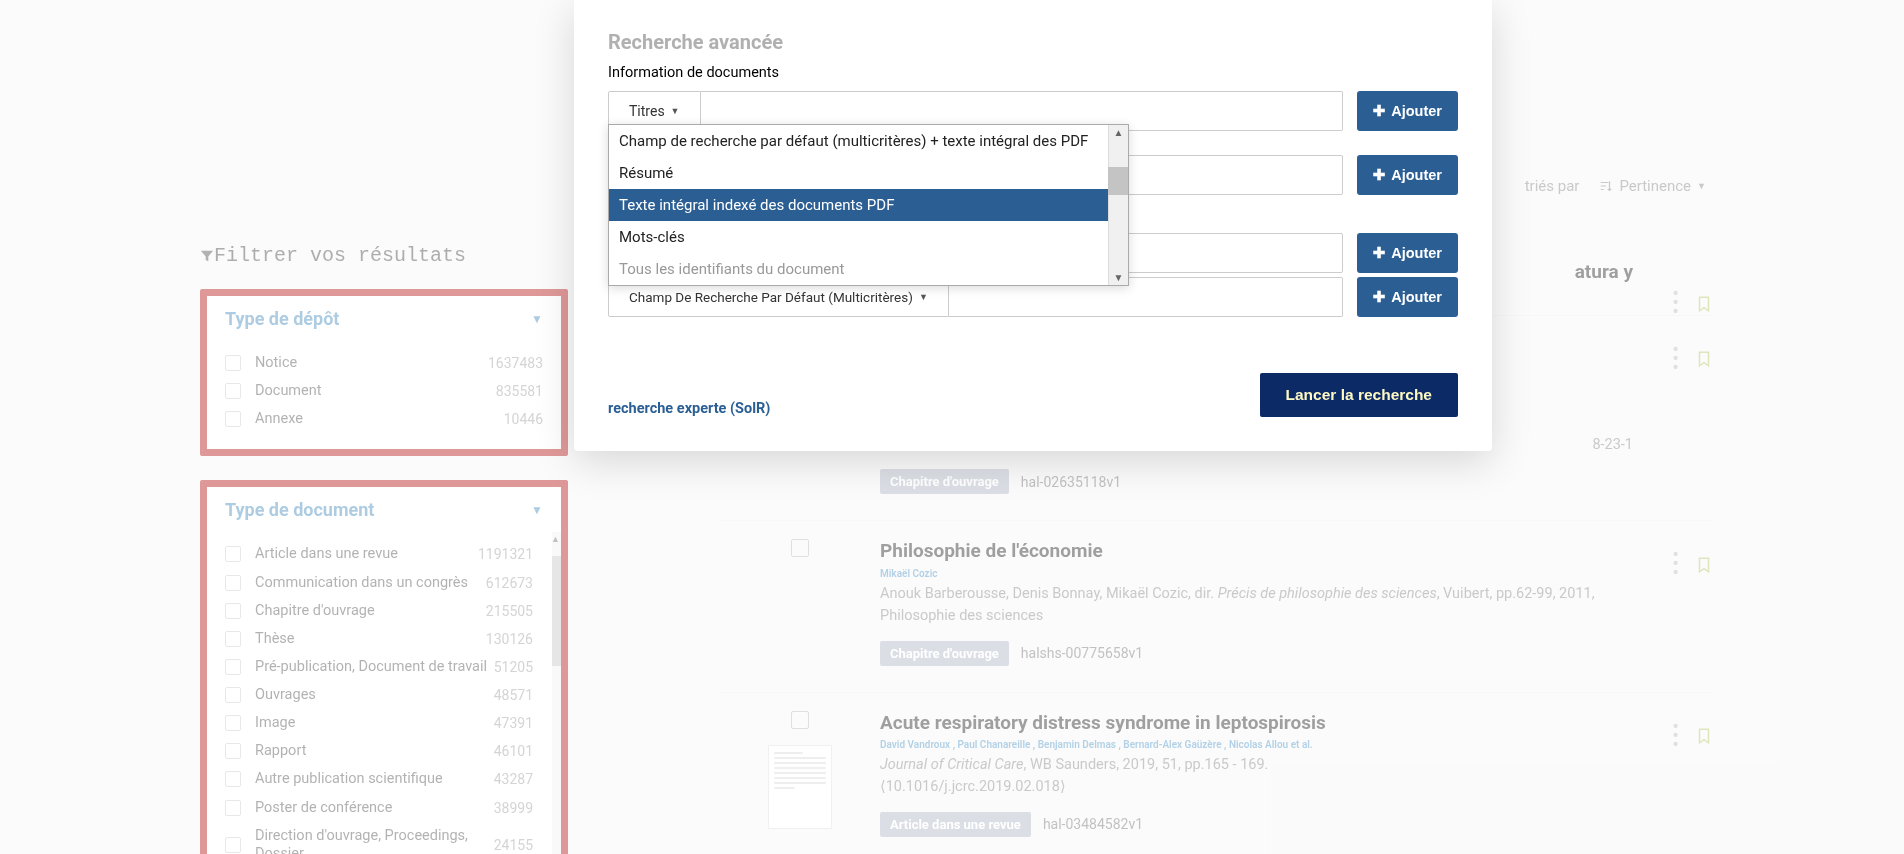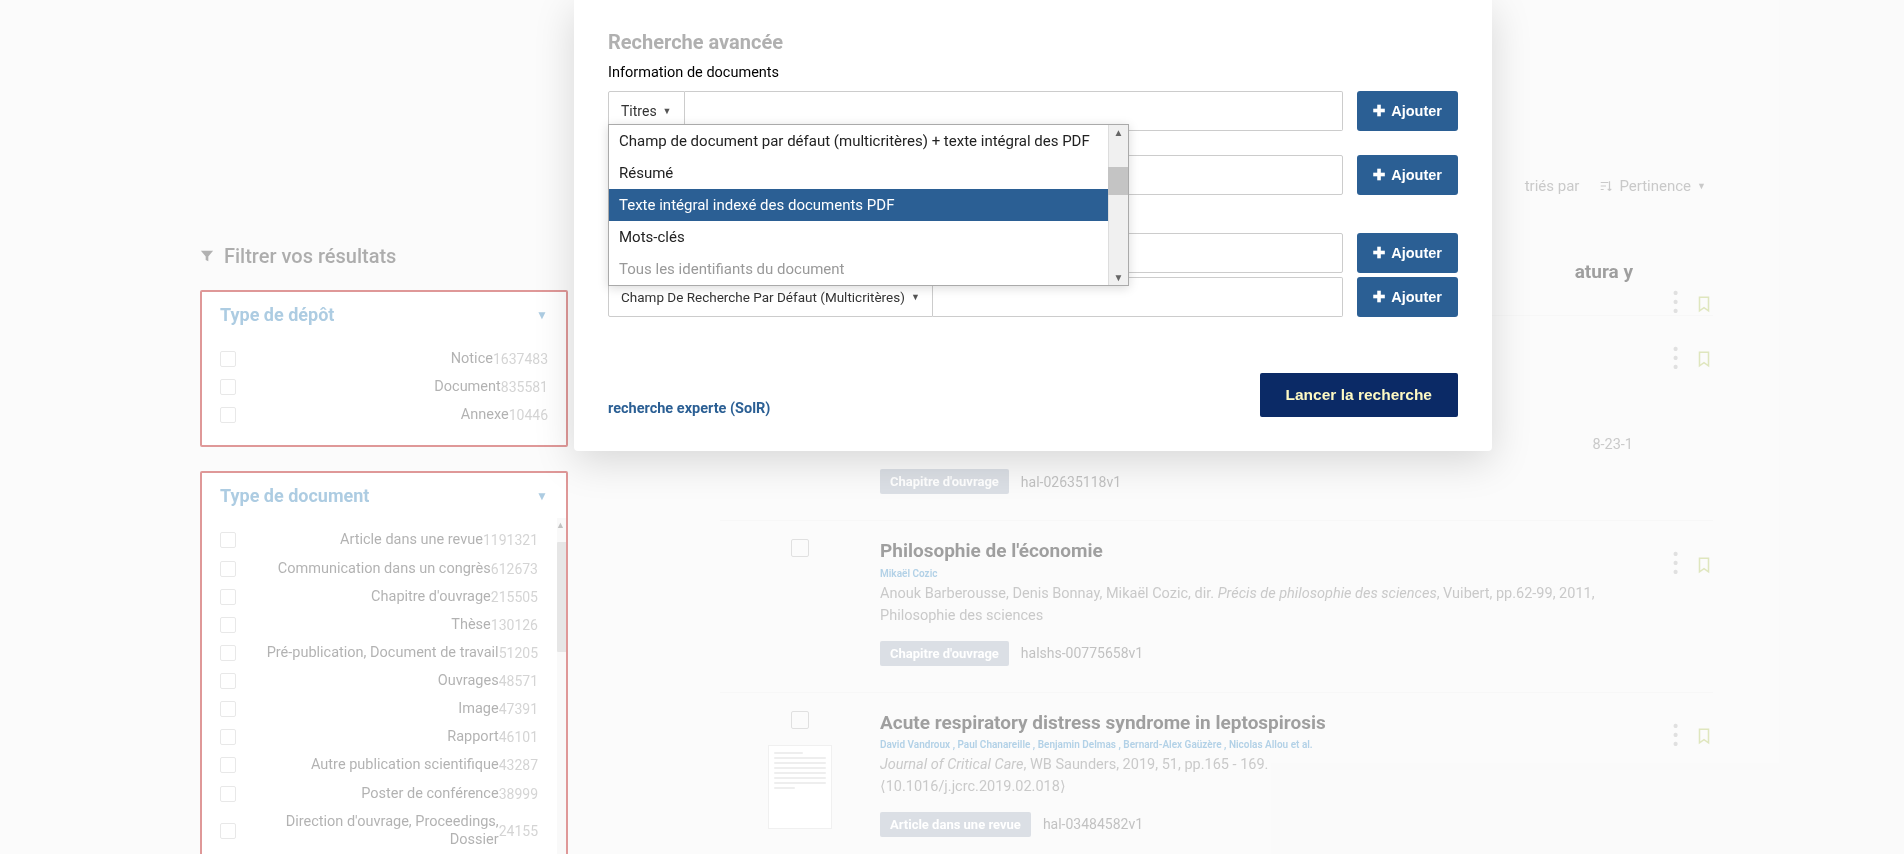--- a/index.html
+++ b/index.html
@@ -2,24 +2,24 @@
 <html><head>
 <meta charset="utf-8">
 <style>
 * { box-sizing: border-box; margin: 0; padding: 0; }
 body { font-family: -apple-system, BlinkMacSystemFont, "Segoe UI", Roboto, "Helvetica Neue", Arial, sans-serif; background: #f5f5f5; color: #333; font-size: 14px; width: 1904px; height: 854px; overflow: hidden; position: relative; }
 
 .page-bg { position: absolute; inset: 0; filter: none; }
 .overlay { position: absolute; inset: 0; background: rgba(255,255,255,0.55); pointer-events: none; }
 
 .sidebar-filter { position: absolute; left: 200px; top: 244px; width: 368px; }
-.filter-title { font-size: 20px; color: #4a4a4a; display: flex; align-items: center; gap: 10px; margin-bottom: 22px; font-weight: 500;}
+.filter-title { font-size: 20px; color: #4a4a4a; display: flex; align-items: center; margin-bottom: 22px; font-weight: 500; font-family: Liberation Mono, monospace;}
 .filter-title .funnel { width: 14px; height: 14px; }
 
-.facet-box { background: #fff; border: 2px solid #b91c1c; border-radius: 2px; margin-bottom: 24px; text-align: right; }
+.facet-box { background: #fff; border: 7px solid #b91c1c; border-radius: 2px; margin-bottom: 24px; }
 .facet-header { display: flex; justify-content: space-between; align-items: center; padding: 12px 18px; color: #4a8fbf; font-size: 18px; font-weight: 700; }
 .facet-header .caret { color: #4a8fbf; font-size: 12px; }
 .facet-body { padding: 8px 18px 16px 18px; }
 .facet-row { display: flex; align-items: center; padding: 5px 0; font-size: 14.5px; color: #555; }
 .facet-row .chk { width: 16px; height: 16px; border: 1px solid #ccc; border-radius: 2px; margin-right: 14px; flex-shrink: 0; }
 .facet-row .lbl { flex: 1; line-height: 1.25; }
 .facet-row .cnt { color: #a0a0a0; font-size: 14px; }
 .facet-scroll { position: relative; }
 .scroll-track { position: absolute; right: -2px; top: 0; width: 11px; height: 100%; background: #f1f1f1;}
 .scroll-thumb { position: absolute; right: -2px; top: 24px; width: 11px; height: 110px; background: #c7c7c7; border-radius: 1px;}
@@ -47,21 +47,21 @@
 .dots { color: #bbb; font-size: 20px; letter-spacing:-2px; line-height: 0.3;}
 .dots div { padding-bottom:3px;}
 .bookmark { width: 18px; height: 22px; }
 
 
 .modal { position: absolute; left: 574px; top: 0; width: 918px; background: #fff; box-shadow: 0 10px 40px rgba(0,0,0,0.15); border-radius: 0 0 4px 4px; padding: 30px 34px 34px 34px; z-index: 50;}
 .modal h2 { font-size: 20px; color: #b0b0b0; font-weight: 700; margin-bottom: 10px;}
 .section-label { font-size: 14.5px; font-weight: 400; color: #000000; margin-bottom: 10px; margin-top: 0px;}
 .section-label.mt { margin-top: 20px;}
 .field-row { display: flex; gap: 14px; margin-bottom: 4px; align-items: stretch;}
-.field-select { border: 1px solid #ccc; background: #fff; padding: 8px 12px; font-size: 14px; color: #333; display: flex; align-items: center; gap: 6px; height: 40px; border-radius: 2px;}
+.field-select { border: 1px solid #ccc; background: #fff; padding: 8px 20px; font-size: 14px; color: #333; display: flex; align-items: center; gap: 6px; height: 40px; border-radius: 2px;}
 .field-select .caret-dn { font-size: 9px; color: #555;}
 .field-input { flex: 1; border: 1px solid #ccc; border-left: none; height: 40px; background: #fff; border-radius: 0 2px 2px 0;}
 .field-select.joined { border-radius: 2px 0 0 2px;}
 .input-group { display: flex; flex: 1;}
 .btn-add { background: #2b5f94; color: #fff; border: none; padding: 0 16px; height: 40px; font-size: 14.5px; font-weight: 700; border-radius: 3px; display: flex; align-items: center; gap: 6px;}
 .btn-add .plus { font-size: 15px; font-weight: 900;}
 
 .invisible-field { flex:1; border:1px solid #ccc; height:40px; border-radius:2px;}
 
 .dropdown-list { position: absolute; left: 34px; top: 124px; width: 521px; background: #fff; border: 1px solid #aaa; box-shadow: 0 2px 10px rgba(0,0,0,0.15); z-index: 60;}
@@ -364,21 +364,21 @@
       </button>
   </div>
 
   <div class="modal-footer">
     <a class="expert-link">recherche experte (SolR)</a>
     <button class="btn-launch">Lancer la recherche</button>
   </div>
 
   <div class="dropdown-list">
     <div id="dd-items" style="padding-right:20px;">
-        <div class="dd-item">Champ de document par défaut (multicritères) + texte intégral des PDF</div>
+        <div class="dd-item">Champ de recherche par défaut (multicritères) + texte intégral des PDF</div>
         <div class="dd-item">Résumé</div>
         <div class="dd-item highlight">Texte intégral indexé des documents PDF</div>
         <div class="dd-item">Mots-clés</div>
         <div class="dd-item" style="color: rgb(153, 153, 153); white-space: nowrap; overflow: hidden;">Tous les identifiants du document</div>
       </div>
     <div class="dd-scroll-track">
       <div class="dd-scroll-arrow">▲</div>
       <div class="dd-scroll-arrow" style="position:absolute; bottom:0; width:100%;">▼</div>
     </div>
     <div class="dd-scroll-thumb"></div>

